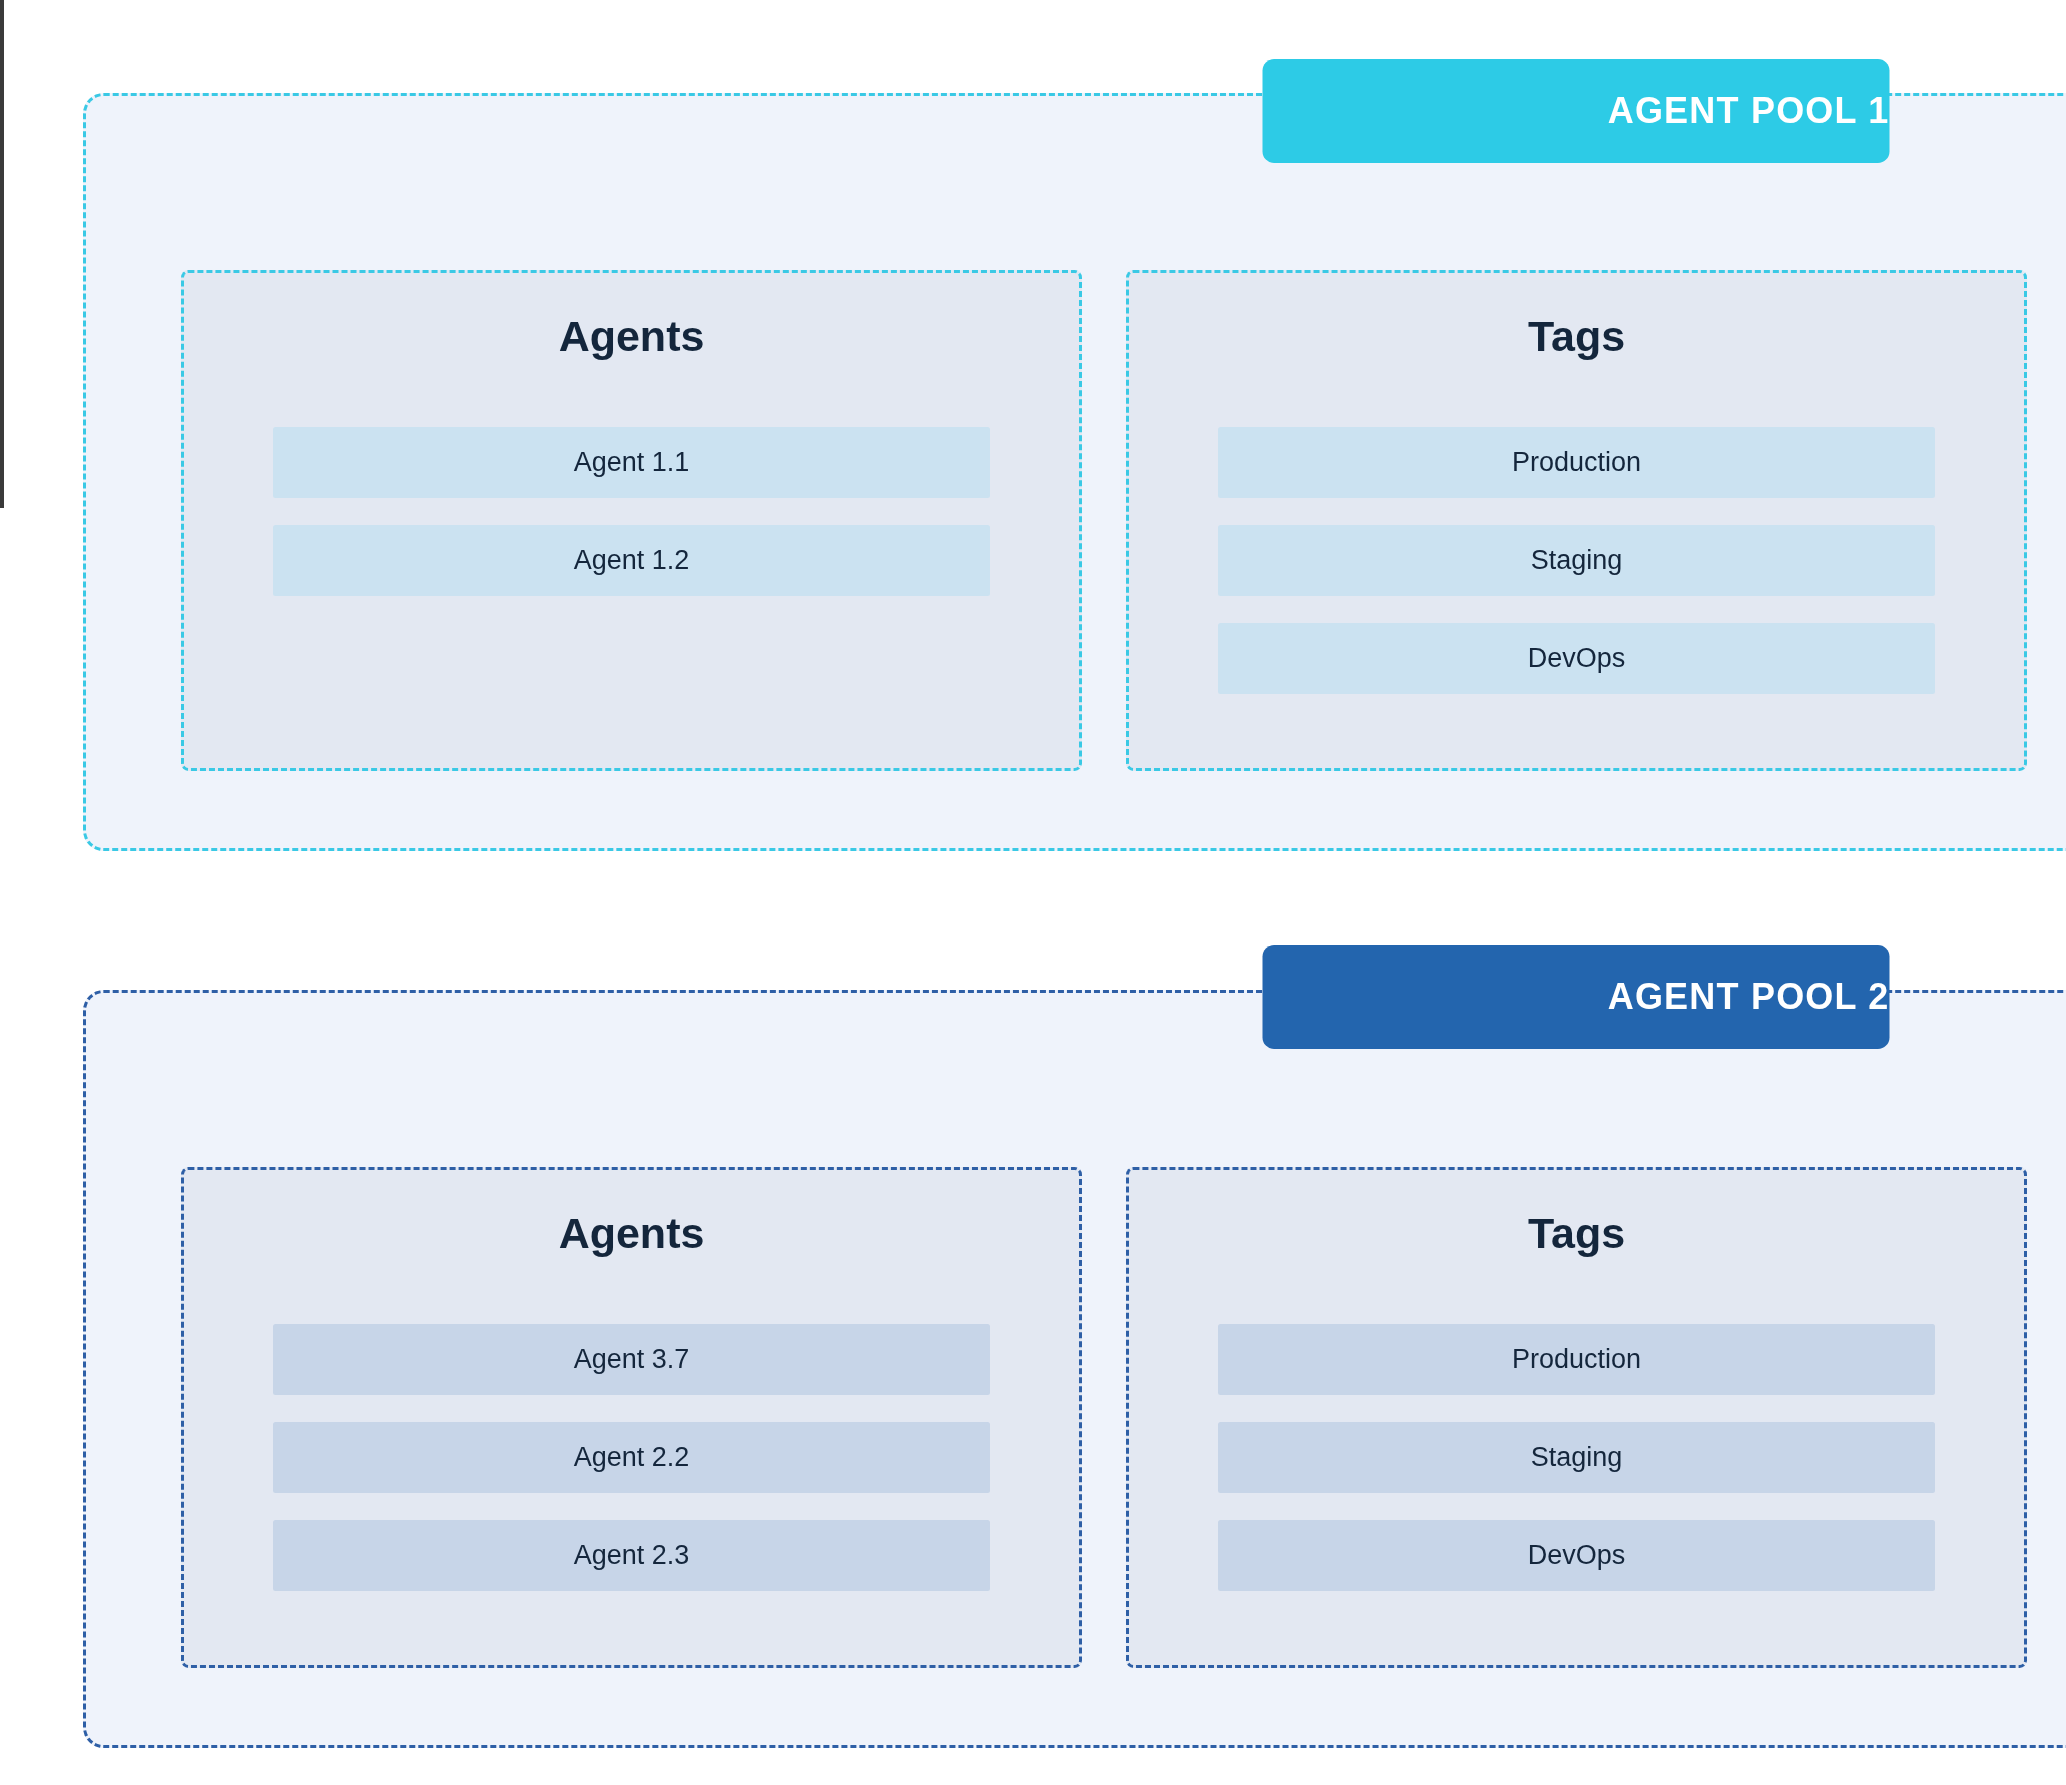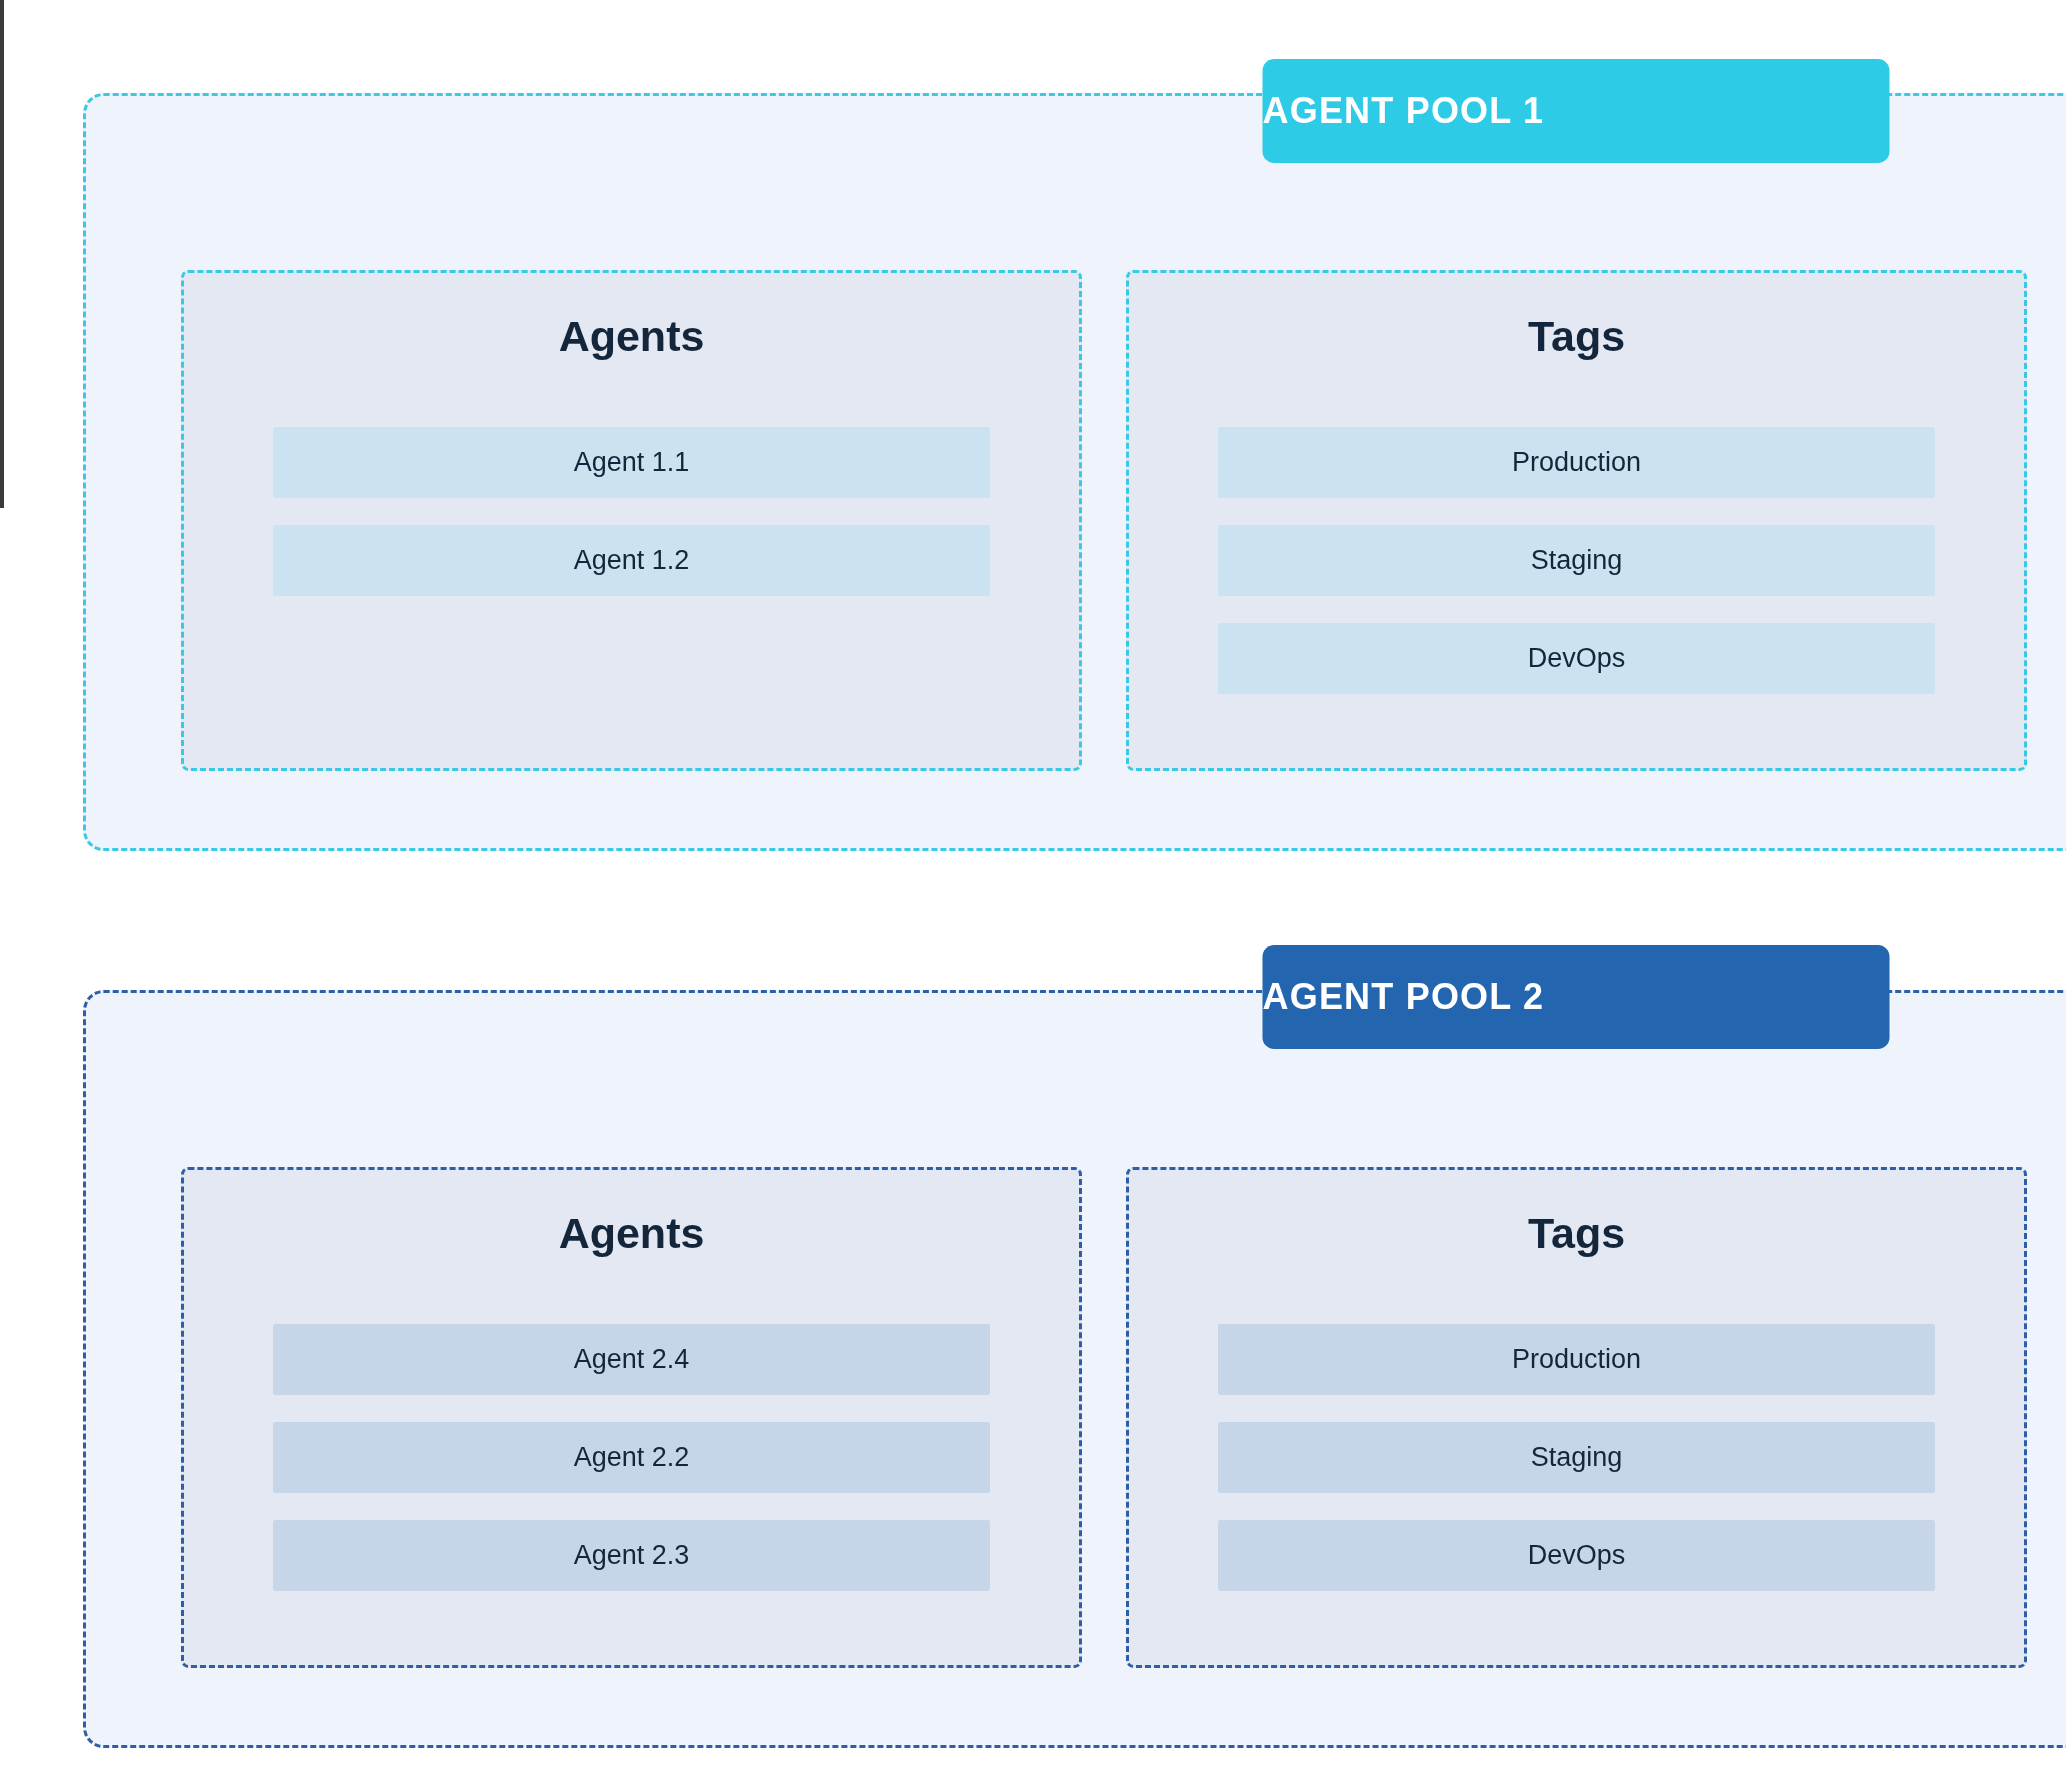--- a/index.html
+++ b/index.html
@@ -38,21 +38,21 @@
     position: absolute;
     left: 50%;
     transform: translateX(-50%);
     width: 627px;
     height: 104px;
     background: var(--accent);
     color: var(--header-text);
     border-radius: 11.6px;
     display: flex;
     align-items: center;
-    justify-content: flex-start;
+    justify-content: flex-end;
     font-size: 36px;
     font-weight: 700;
     letter-spacing: 1.2px;
     z-index: 2;
   }
   .pool-1 .pool-header { top: -37px; }
   .pool-2 .pool-header { top: -48px; }
   .section-box {
     position: absolute;
     top: 174px;
@@ -122,21 +122,21 @@
 </div>
 
 <div class="pool pool-2" style="--accent: #2365AE; --border: #2E5FA6; --container-bg: #EFF3FB; --box-bg: #E3E8F2; --item-bg: #C7D5E8; --header-text: #FFFFFF;">
   <div class="pool-header">
     <span>AGENT POOL 2</span>
   </div>
 
   <div class="section-box col-0">
     <div class="section-title">Agents</div>
     <div class="item-list">
-      <div class="item-bar">Agent 2.4</div>
+      <div class="item-bar">Agent 3.7</div>
       <div class="item-bar">Agent 2.2</div>
       <div class="item-bar">Agent 2.3</div>
     </div>
   </div>
 
   <div class="section-box col-1">
     <div class="section-title">Tags</div>
     <div class="item-list">
       <div class="item-bar">Production</div>
       <div class="item-bar">Staging</div>

